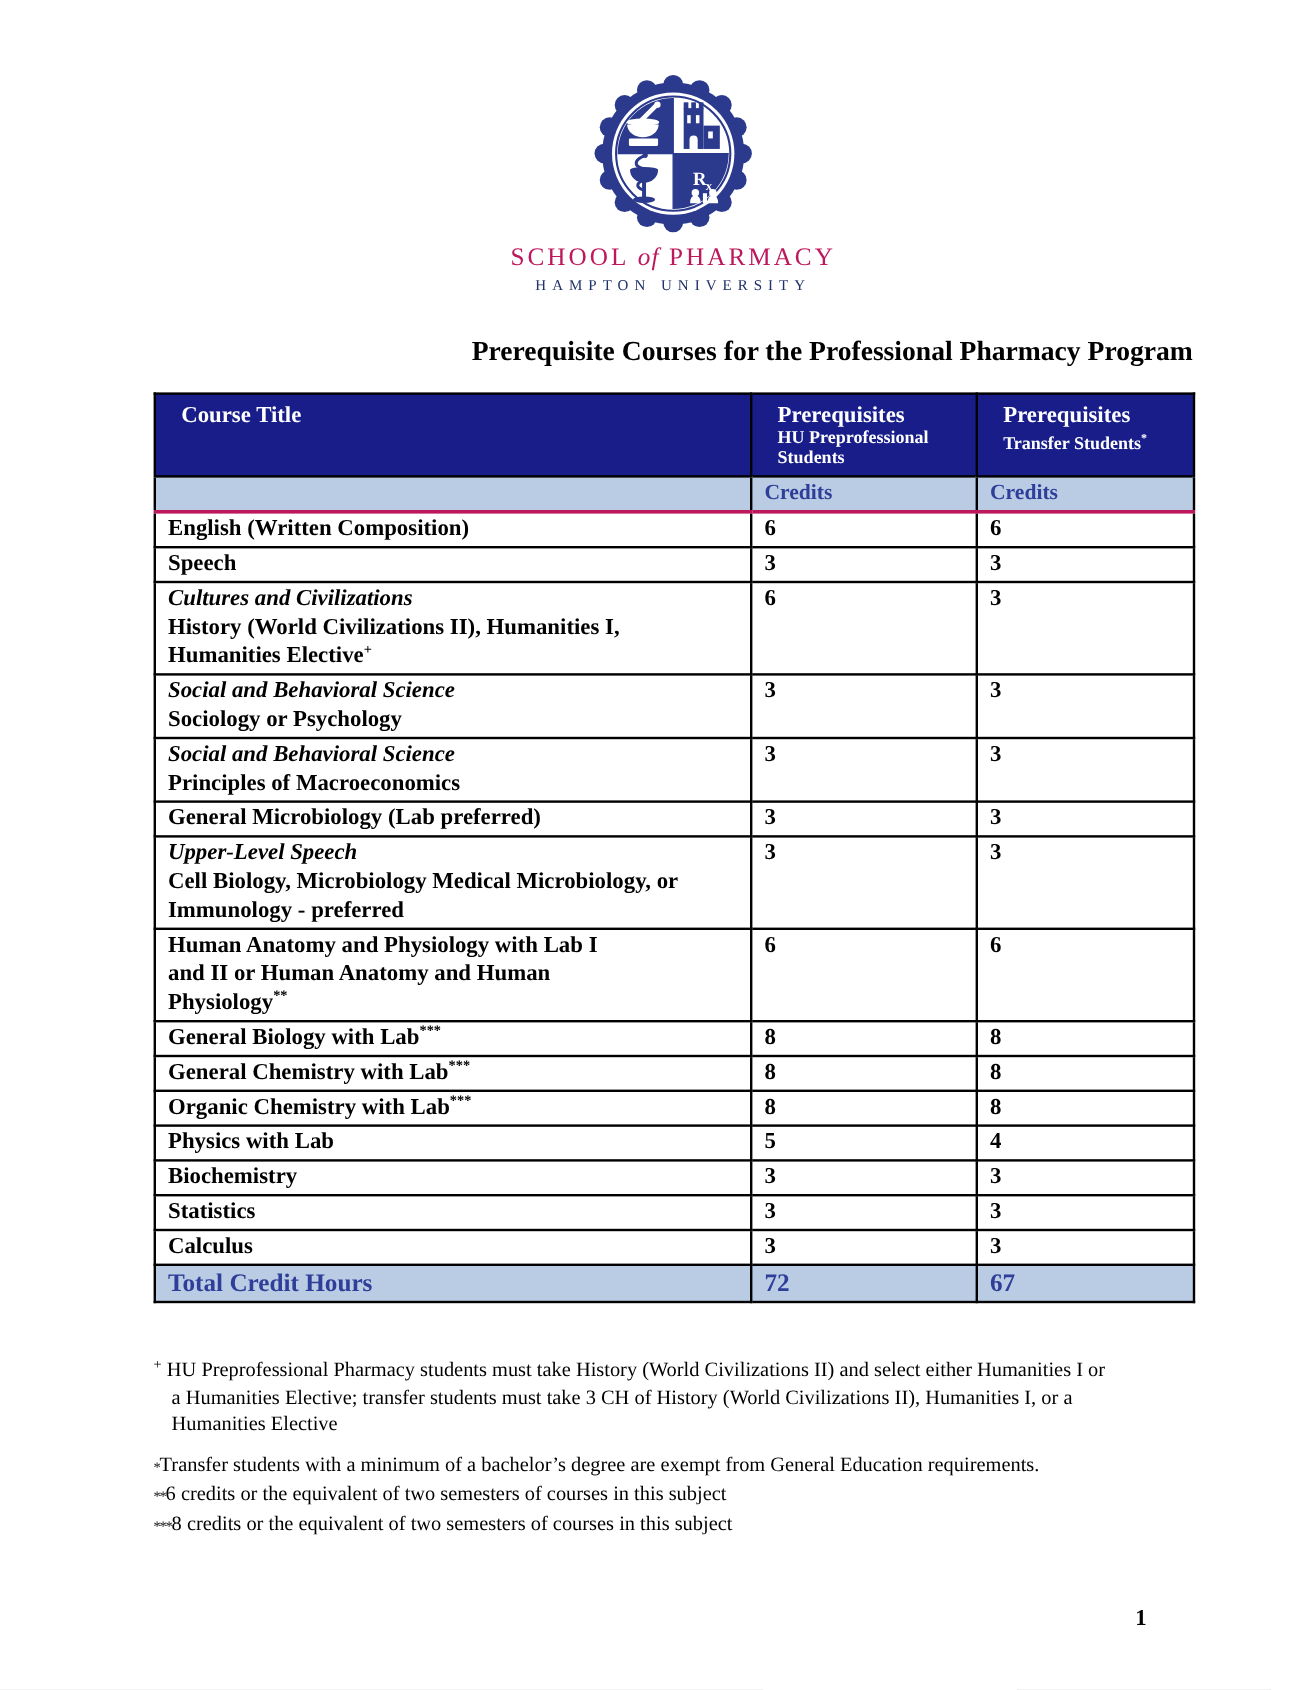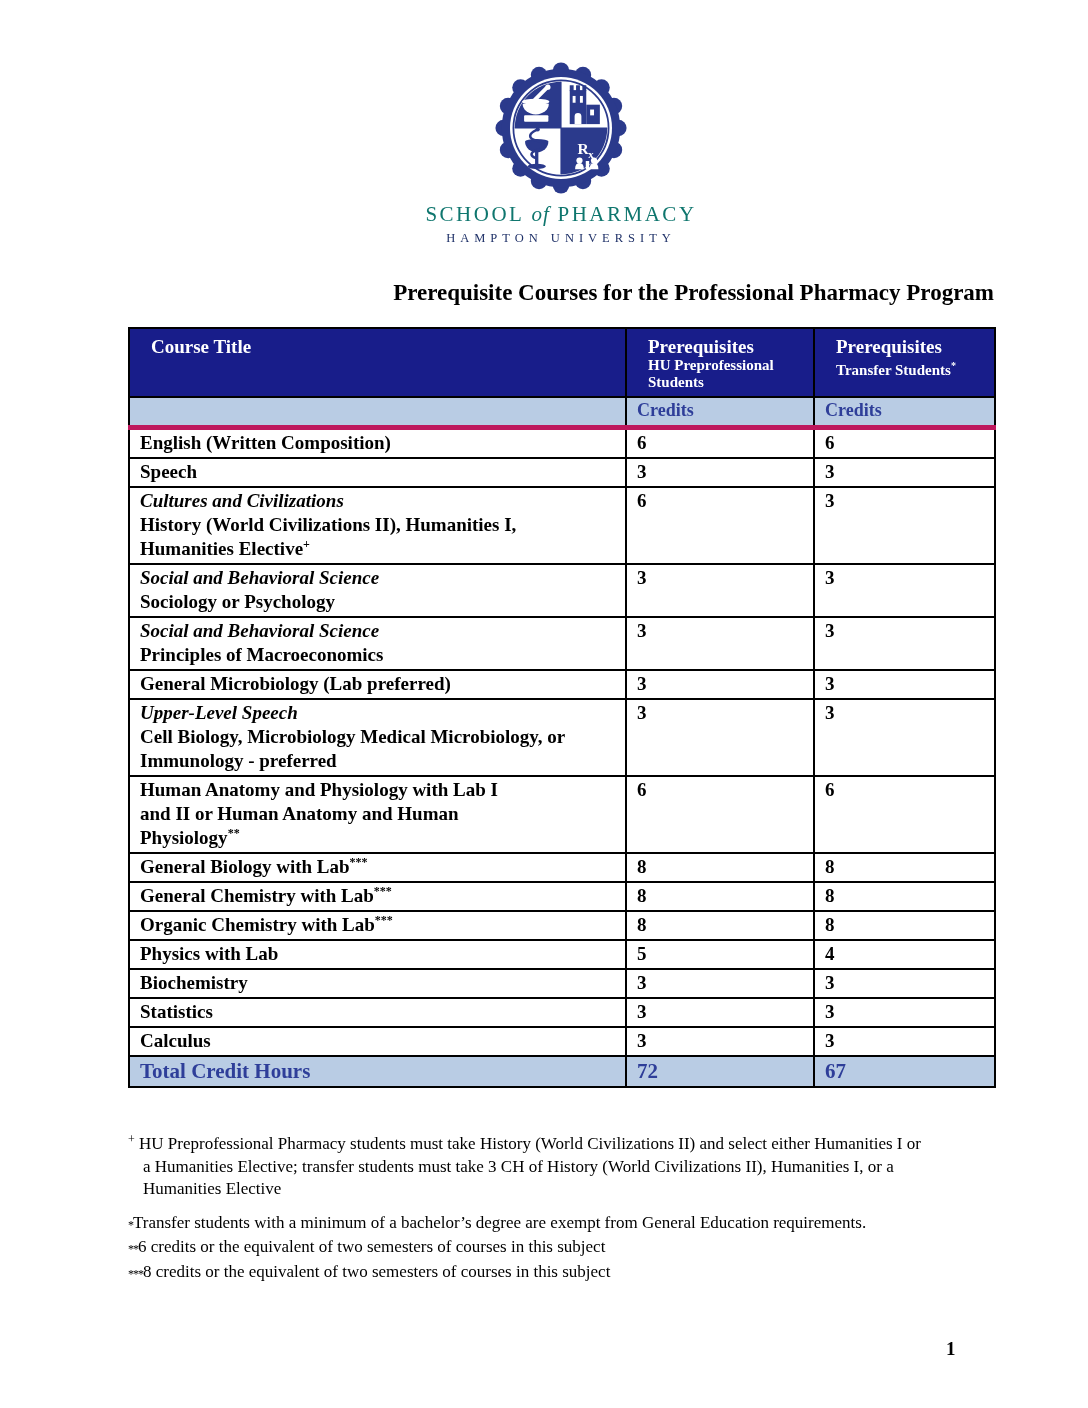--- a/index.html
+++ b/index.html
@@ -7,21 +7,21 @@
   .page {
     position:relative; width:1088px; height:1408px; margin:0 auto;
     background:#ffffff; overflow:hidden;
     font-family:"Liberation Serif","DejaVu Serif",serif; color:#000;
   }
   .content { position:absolute; left:128px; top:60px; width:866px; }
 
   
   .logo { text-align:center; margin-bottom:34px; }
   .seal { width:136px; height:136px; display:block; margin:0 auto 6px; }
-  .logo-line1 { font-size:21px; letter-spacing:2.5px; color:#0f766e; white-space:nowrap; }
+  .logo-line1 { font-size:21px; letter-spacing:2.5px; color:#be185d; white-space:nowrap; }
   .logo-line1 .of { font-style:italic; letter-spacing:1px; }
   .logo-line2 { font-size:12.5px; letter-spacing:5px; color:#1f3168; margin-top:4px; white-space:nowrap;text-align:center; }
 
   
   .title { text-align:right; font-size:23px; font-weight:bold; margin:0 0 21px 0; }
 
   
   table.prereq {
     border-collapse:collapse; width:866px; table-layout:fixed;
     border:2px solid #000;
@@ -33,21 +33,21 @@
     background:#181d8a; color:#ffffff; padding:7px 8px 5px 21px;
     border-bottom:1px solid #9a9a9a; height:64px;
   }
   .h-main { font-size:19px; font-weight:bold; line-height:21px; }
   .h-sub  { font-size:15px; font-weight:bold; line-height:17px; }
   .h-sub sup { font-size:10px; }
 
   tr.head-credits td {
     background:#b9cce4; color:#2e3e99; font-size:18px; font-weight:bold;
     padding:0 8px 3px 10px; height:27px; line-height:24px;
-    border-bottom:5px solid #be185d;
+    border-bottom:3px solid #be185d;
   }
 
   tbody.rows td { font-size:19px; font-weight:bold; line-height:24px; padding:1px 8px 2px 10px; }
   tbody.rows .line.it { font-style:italic; }
   tbody.rows sup { font-size:12px; line-height:0; }
 
   tr.total-row td {
     background:#b9cce4; color:#2e3e99; font-size:21px; font-weight:bold;
     line-height:24px; padding:2px 8px 3px 10px;
   }

